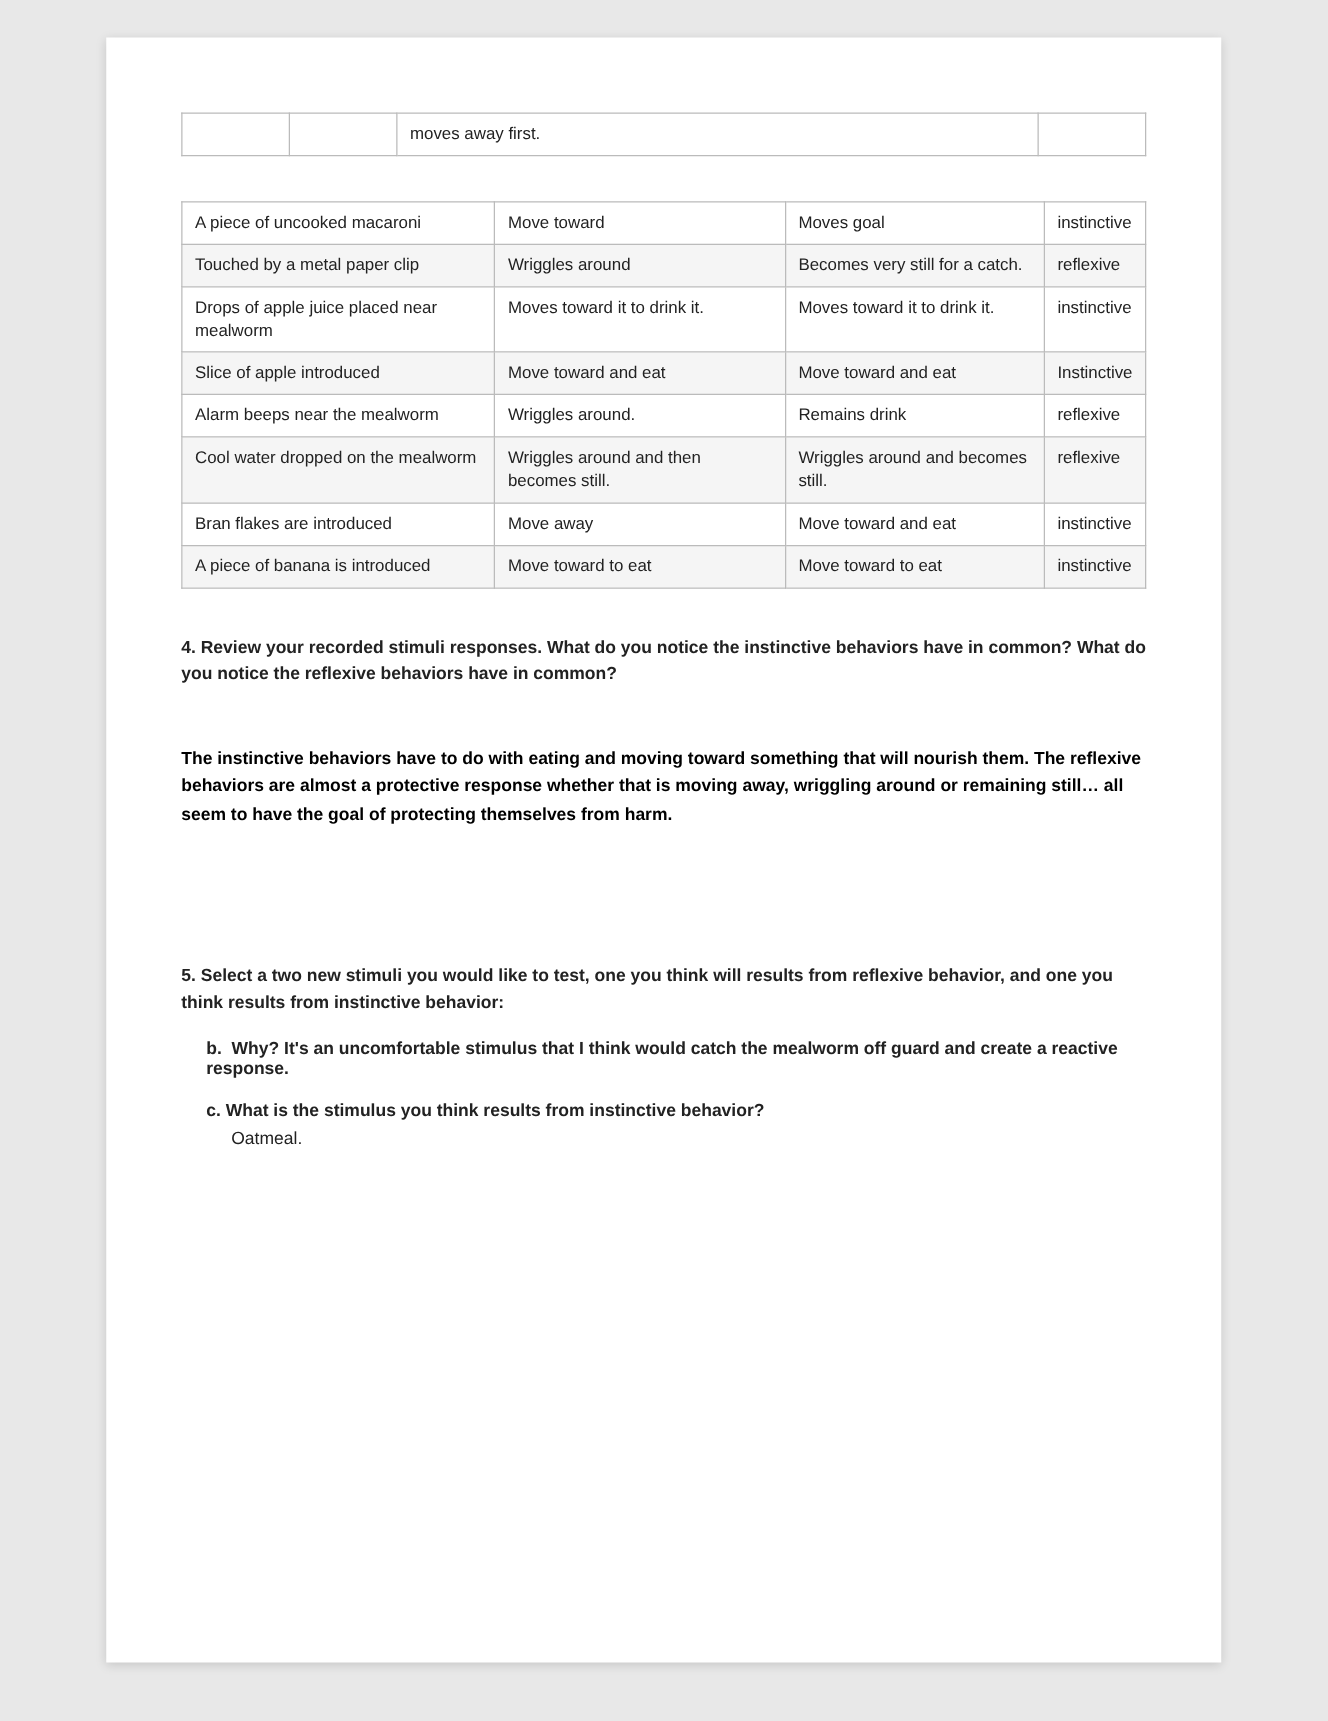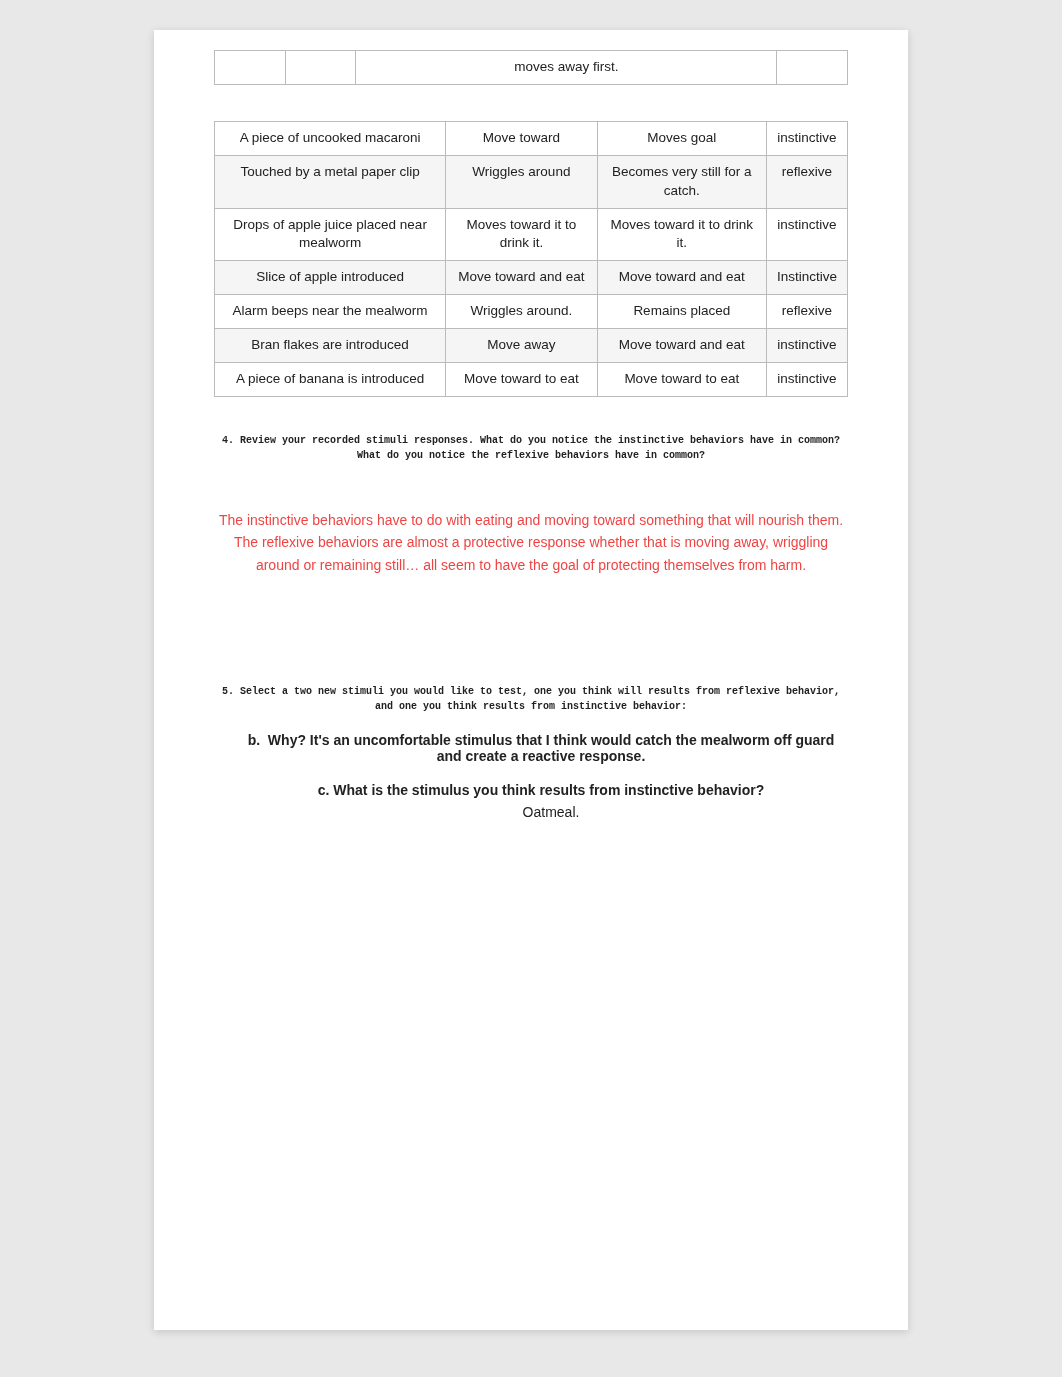--- a/index.html
+++ b/index.html
@@ -7,25 +7,24 @@
       background: #e8e8e8;
       font-family: Arial, sans-serif;
       font-size: 14px;
       color: #222;
       display: flex;
       justify-content: center;
       padding: 30px 20px;
     }
     .page {
       background: #fff;
-      width: 754px;
+      width: 892px;
       min-height: 1300px;
-      padding: 20px 60px 60px 60px;
+      padding: 60px 60px 60px 60px;
       box-shadow: 0 2px 8px rgba(0,0,0,0.15);
-      text-align: center;
     }
 
     
     .data-table {
       width: 100%;
       border-collapse: collapse;
       margin-bottom: 36px;
       font-size: 13.5px;
     }
     .data-table td {
@@ -40,30 +39,30 @@
     .data-table tr:nth-child(odd) {
       background: #fff;
     }
 
     
     .question {
       margin-bottom: 28px;
     }
     .question-label {
       font-weight: bold;
-      font-size: 10px;
+      font-size: 14px;
       margin-bottom: 8px;
       line-height: 1.5;
-      font-family: Liberation Mono, monospace;
     }
     .answer-text {
       font-size: 14px;
       line-height: 1.6;
-      color: #ef4444;
+      color: #000000;
       margin-top: 18px;
+      font-weight: bold;
     }
 
     
     .sub-question {
       margin-top: 18px;
       margin-left: 20px;
     }
     .sub-label {
       font-weight: bold;
       font-size: 14px;
@@ -121,21 +120,27 @@
         </tr>
         <tr>
           <td>Slice of apple introduced</td>
           <td>Move toward and eat</td>
           <td>Move toward and eat</td>
           <td>Instinctive</td>
         </tr>
         <tr>
           <td>Alarm beeps near the mealworm</td>
           <td>Wriggles around.</td>
-          <td>Remains placed</td>
+          <td>Remains drink</td>
+          <td>reflexive</td>
+        </tr>
+        <tr>
+          <td>Cool water dropped on the mealworm</td>
+          <td>Wriggles around and then becomes still.</td>
+          <td>Wriggles around and becomes still.</td>
           <td>reflexive</td>
         </tr>
         <tr>
           <td>Bran flakes are introduced</td>
           <td>Move away</td>
           <td>Move toward and eat</td>
           <td>instinctive</td>
         </tr>
         <tr>
           <td>A piece of banana is introduced</td>

